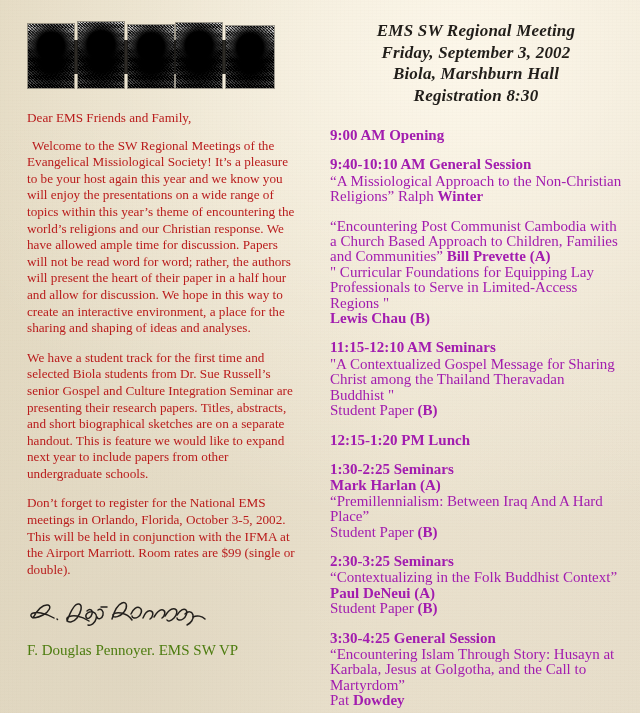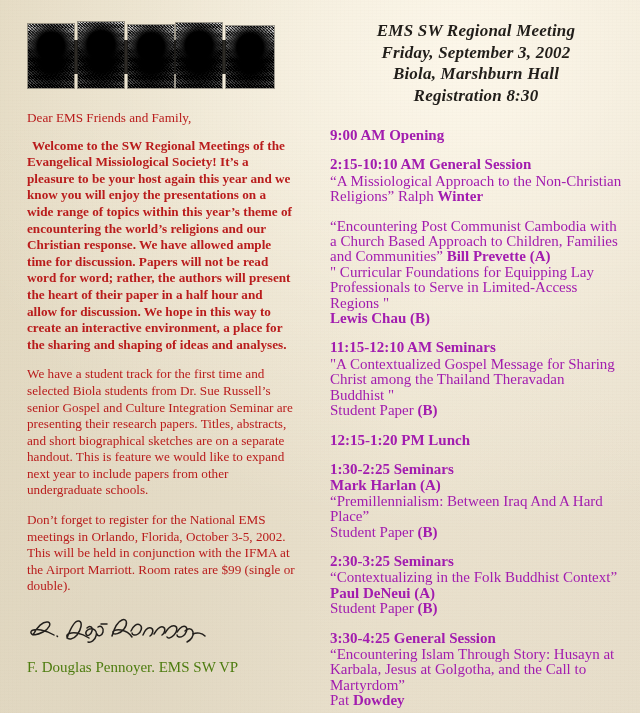--- a/index.html
+++ b/index.html
@@ -89,21 +89,21 @@
   .letter {
     margin-top: 20px;
     font-size: 13.2px;
     line-height: 16.6px;
     color: #b91c1c;
   }
   .letter p {
     margin: 0 0 13px 0;
   }
   .letter p.salutation { margin-bottom: 11px; }
-  .letter p.indent { text-indent: 5px; font-weight: bold; }
+  .letter p.indent { text-indent: 5px; }
 
   .signature {
     margin-top: 14px;
     margin-bottom: 10px;
     height: 40px;
     position: relative;
     width: 200px;
   }
   .signature svg { display: block; }
 
@@ -209,21 +209,21 @@
       <div>Friday, September 3, 2002</div>
       <div>Biola, Marshburn Hall</div>
       <div>Registration 8:30</div>
     </div>
 
     <div class="schedule" id="schedule">
         <div class="sched-item">
           <span class="sched-time">9:00 AM Opening</span>
         </div>
         <div class="sched-item">
-          <span class="sched-time">2:15-10:10 AM General Session</span>
+          <span class="sched-time">9:40-10:10 AM General Session</span>
           <span class="sched-line title"><span class="reg">“A Missiological Approach to the Non-Christian Religions” Ralph </span><span class="bold">Winter</span></span>
         </div>
         <div class="sched-item">
           <span class="sched-line title"><span class="reg">“Encountering Post Communist Cambodia with a Church Based Approach to Children, Families and Communities” </span><span class="bold">Bill Prevette (A)</span></span>
           <span class="sched-line title"><span class="reg">" Curricular Foundations for Equipping Lay Professionals to Serve in Limited-Access Regions "</span></span>
           <span class="sched-line person">Lewis Chau  (B)</span>
         </div>
         <div class="sched-item">
           <span class="sched-time">11:15-12:10 AM Seminars</span>
           <span class="sched-line title"><span class="reg">"A Contextualized Gospel Message for Sharing Christ among the Thailand Theravadan Buddhist "</span></span>

